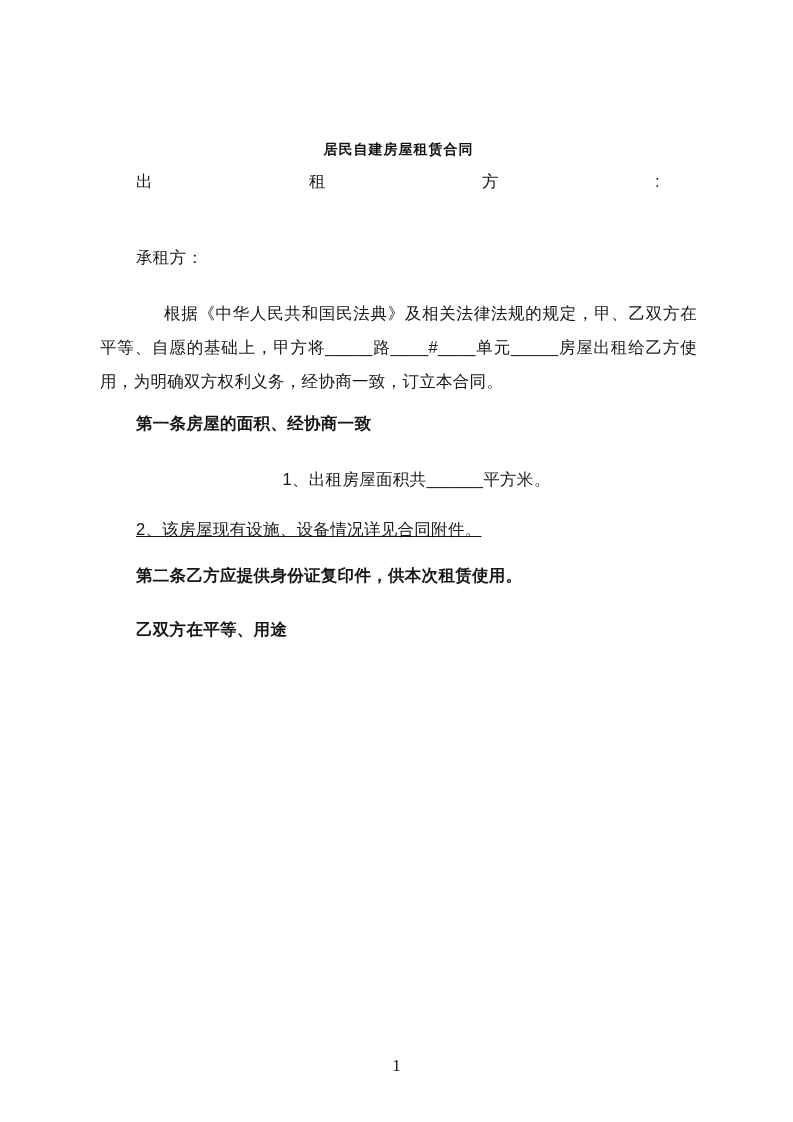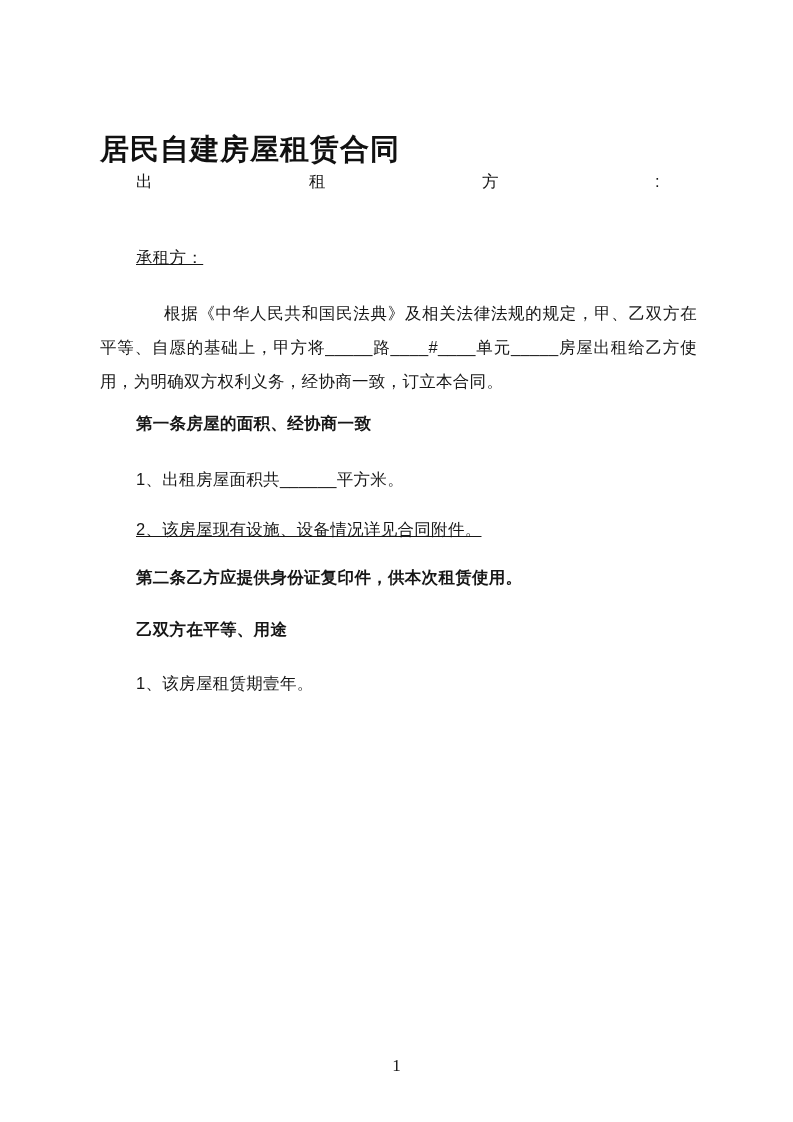--- a/index.html
+++ b/index.html
@@ -20,47 +20,47 @@
     padding: 134px 96px 0 100px; 
   }
   .content p {
     margin: 0;
     font-size: 16.5px;
     line-height: 34px;
     letter-spacing: 0.3px;
   }
   .doc-title {
     margin: 0;
-    font-size: 29px;
+    font-size: 14px;
     line-height: 30px;
     font-weight: bold;
-    text-align: left;
+    text-align: center;
     letter-spacing: 1px;
     color: #111111;
   }
   
   .distributed {
     display: flex;
     justify-content: space-between;
     width: 524px;
     margin-left: 36px !important;
     margin-top: 120px;
   }
   .distributed span { display: inline-block; }
   .i2 { text-indent: 36px; }          
   .intro { text-indent: 64px; text-align: justify; }
   .note  { text-indent: 32px; text-align: justify; }
   .bold  { font-weight: bold; }
-  .mt-lessee   { margin-top: 42px !important; text-decoration: underline; }
+  .mt-lessee   { margin-top: 42px !important; }
   .mt-intro    { margin-top: 22px !important; }
   .mt-art1     { margin-top: 8px  !important; }
-  .mt-a1i1     { margin-top: 22px !important; }
+  .mt-a1i1     { margin-top: 22px !important; text-align: center; }
   .mt-a1i2     { margin-top: 16px !important; text-decoration: underline; }
   .mt-note     { margin-top: 22px !important; }
-  .mt-art2     { margin-top: 14px !important; }
+  .mt-art2     { margin-top: 14px !important; font-family: Liberation Mono, monospace; }
   .mt-art3     { margin-top: 18px !important; }
   .mt-a3i1     { margin-top: 20px !important; }
   .mt-dates    { margin-top: 20px !important; }
   .mt-a3i2     { margin-top: 16px !important; }
   .page-footer {
     position: absolute;
     bottom: 46px;
     left: 0;
     width: 100%;
     text-align: center;
@@ -93,19 +93,18 @@
 
     <p class="i2 mt-a1i1">1、出租房屋面积共______平方米。</p>
 
     <p class="i2 mt-a1i2">2、该房屋现有设施、设备情况详见合同附件。</p>
 
 
     <p class="i2 bold mt-art2">第二条乙方应提供身份证复印件，供本次租赁使用。</p>
 
     <p class="i2 bold mt-art3">乙双方在平等、用途</p>
 
-    <p class="i2 mt-a3i1">1、该房屋租赁期壹年。</p>
 
 
   </div>
 
   <div class="page-footer">1</div>
 </div>
 
 </body></html>

